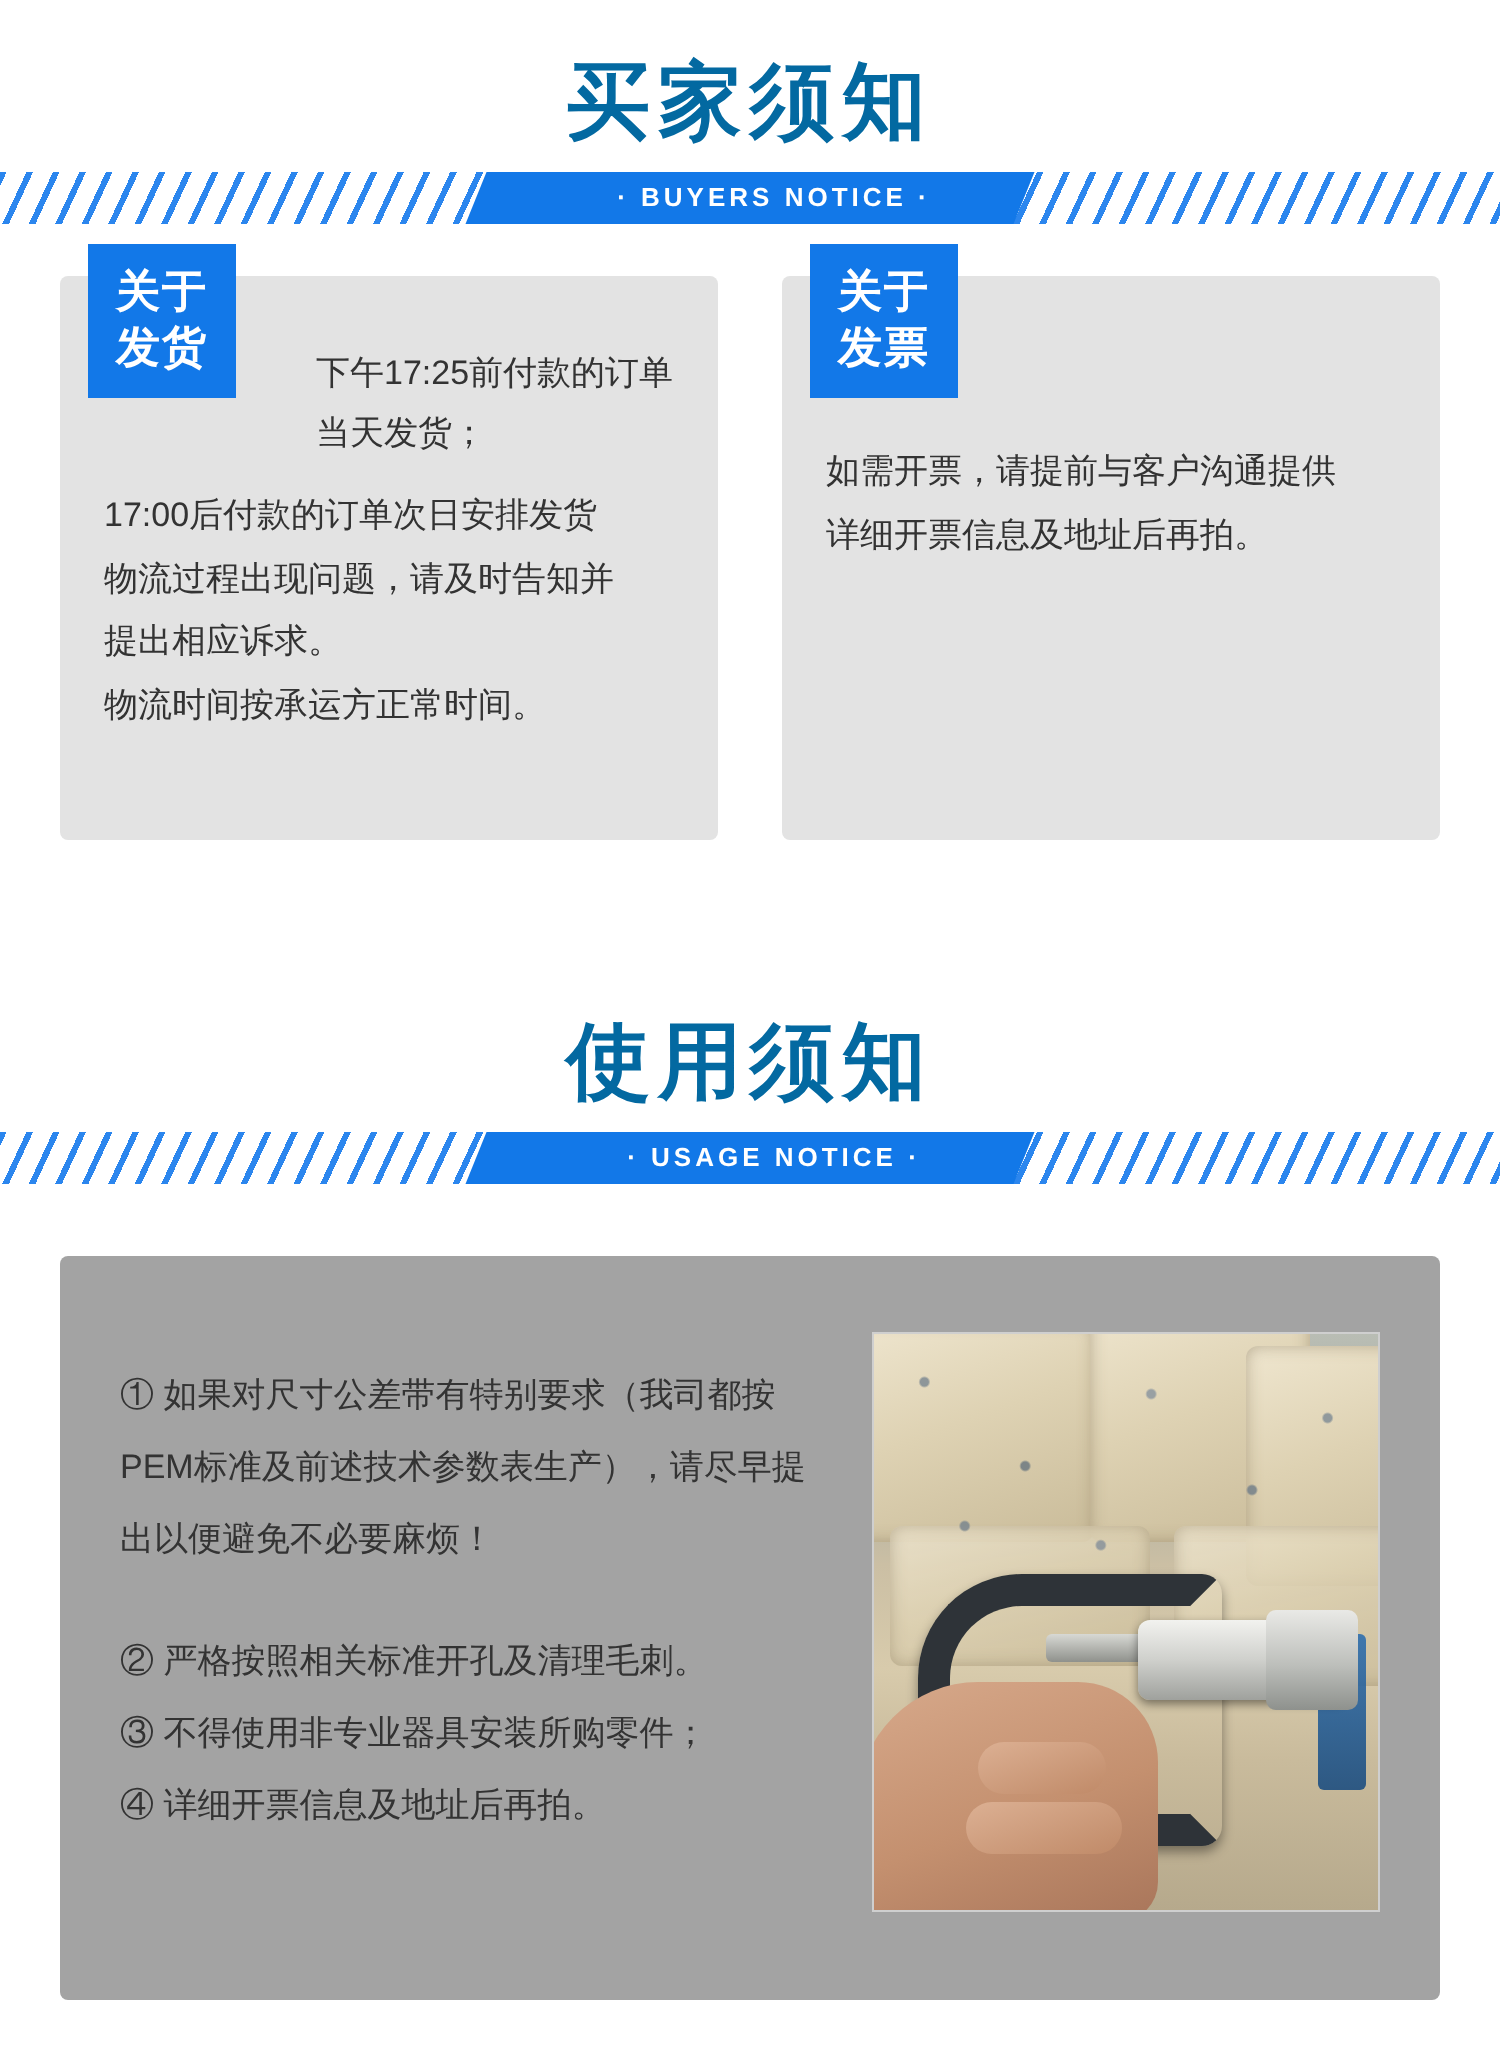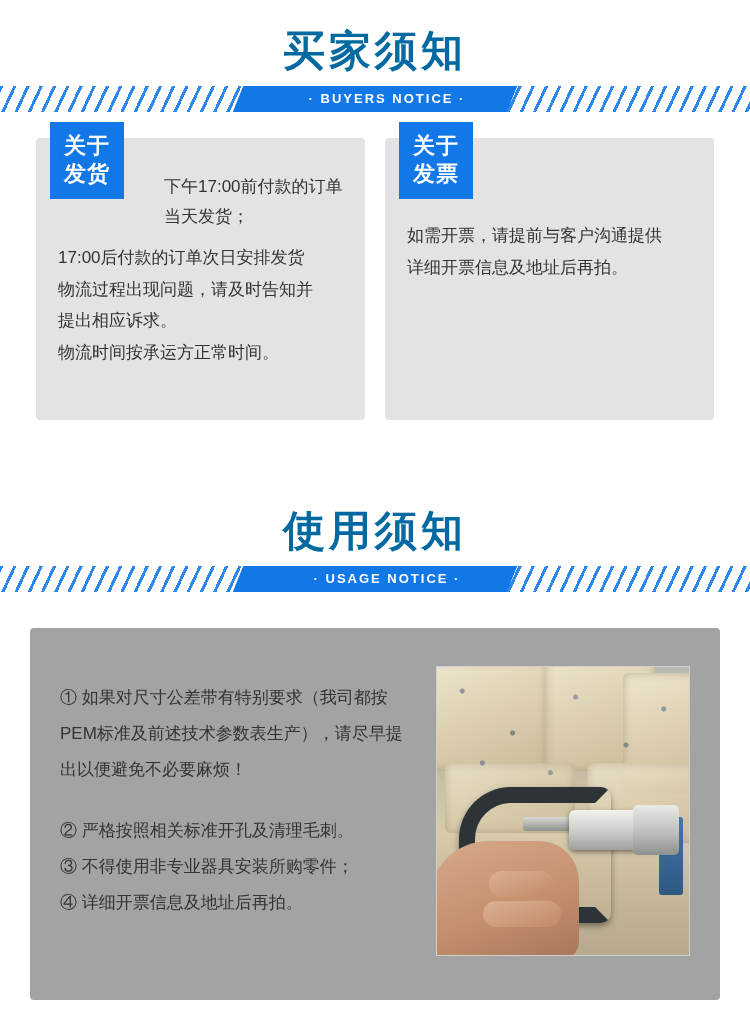--- a/index.html
+++ b/index.html
@@ -77,22 +77,21 @@
     font-weight: bold;
     text-align: center;
   }
 
   
   .cards {
     position: relative;
     margin-top: 26px;
     padding: 0 30px;
     display: flex;
-    gap: 20px;
-    justify-content: center;
+    gap: 32px;
   }
   .card {
     position: relative;
     background: #e3e3e3;
     border-radius: 4px;
     width: 329px;
     box-sizing: border-box;
     padding: 54px 22px 24px 22px;
     min-height: 282px;
   }
@@ -262,21 +261,21 @@
     </div>
   </div>
 
   <div class="cards">
 
     <div class="card card1">
       <div class="tag">
         <span class="tag-line">关于</span>
         <span class="tag-line">发货</span>
       </div>
-      <div class="card-inline-text">下午17:00前付款的订单当天发货；</div>
+      <div class="card-inline-text">下午17:25前付款的订单当天发货；</div>
       <div class="card-body">
         <p>17:00后付款的订单次日安排发货</p>
         <p>物流过程出现问题，请及时告知并</p>
         <p>提出相应诉求。</p>
         <p>物流时间按承运方正常时间。</p>
       </div>
     </div>
 
     <div class="card card2">
       <div class="tag">

